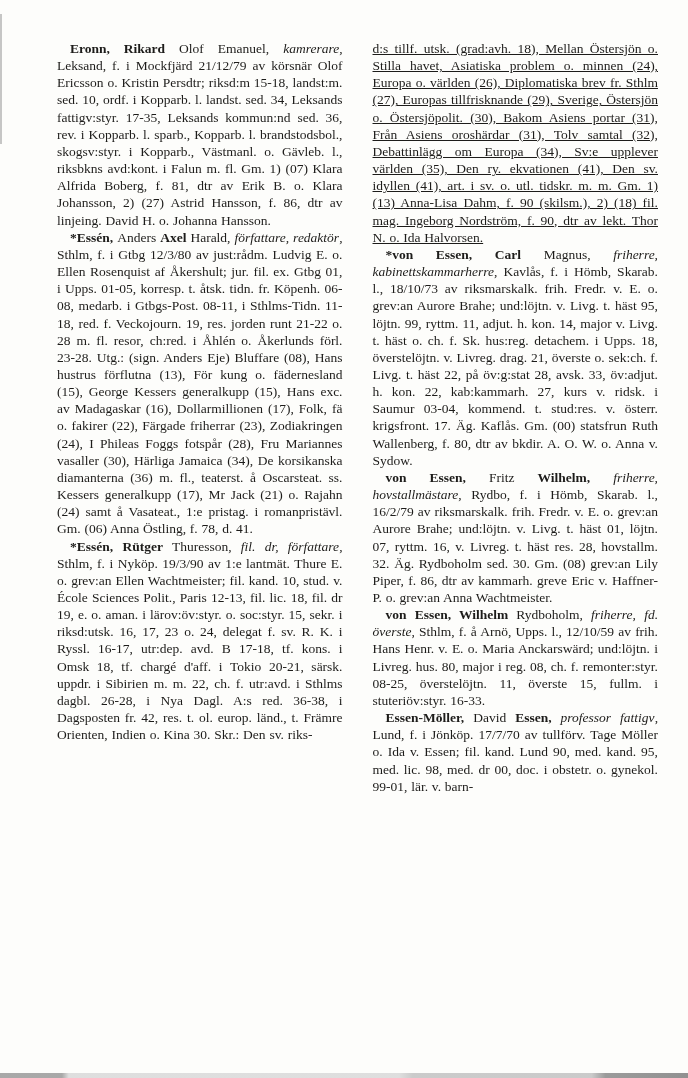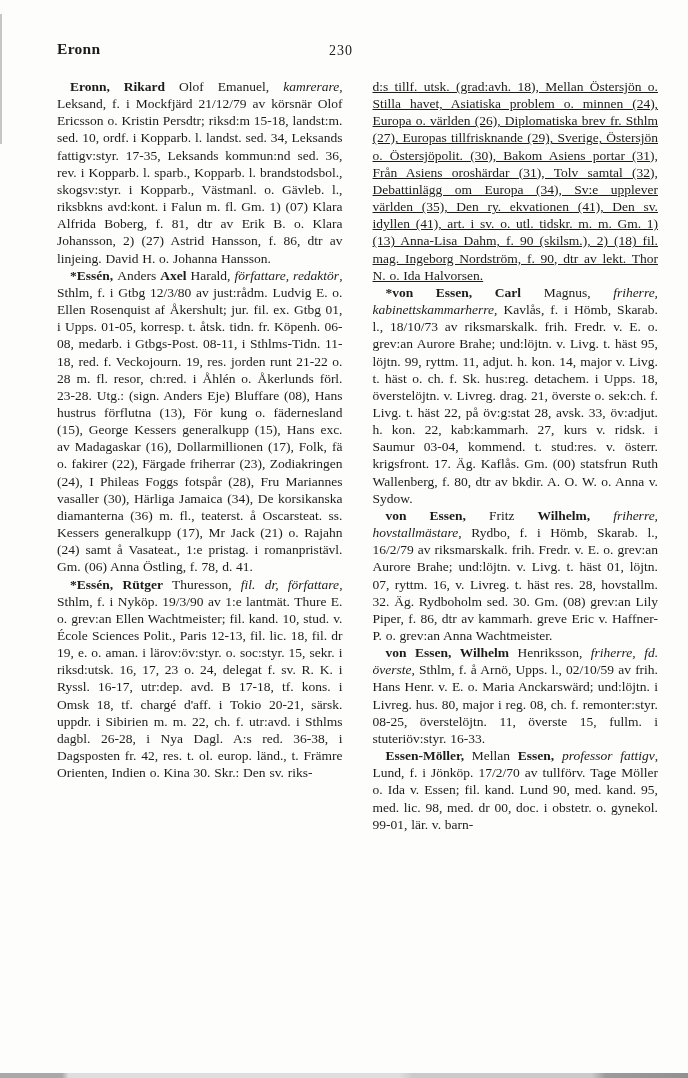--- a/index.html
+++ b/index.html
@@ -78,36 +78,32 @@
       #c2c2c2 60%, #c2c2c2 86%,
       #8a8a8a 88%, #7e7e7e 100%);
     opacity: 0.85;
   }
 </style>
 </head>
 <body>
 
 <div class="page">
 
-  <div class="page-header">
-    <span class="running-head">Eronn</span>
-    <span class="page-number">230</span>
-  </div>
 
   <div class="columns">
     <div class="column">
         <p class="para"><span class="b">Eronn, Rikard </span><span>Olof Emanuel, </span><span class="i">kamrerare</span><span>, Leksand, f. i Mockfjärd 21/12/79 av körsnär Olof Ericsson o. Kristin Persdtr; riksd:m 15-18, landst:m. sed. 10, ordf. i Kopparb. l. landst. sed. 34, Leksands fattigv:styr. 17-35, Leksands kommun:nd sed. 36, rev. i Kopparb. l. sparb., Kopparb. l. brandstodsbol., skogsv:styr. i Kopparb., Västmanl. o. Gävleb. l., riksbkns avd:kont. i Falun m. fl. Gm. 1) (07) Klara Alfrida Boberg, f. 81, dtr av Erik B. o. Klara Johansson, 2) (27) Astrid Hansson, f. 86, dtr av linjeing. David H. o. Johanna Hansson.</span></p>
         <p class="para"><span class="b">*Essén, </span><span>Anders </span><span class="b">Axel </span><span>Harald, </span><span class="i">författare, redaktör</span><span>, Sthlm, f. i Gtbg 12/3/80 av just:rådm. Ludvig E. o. Ellen Rosenquist af Åkershult; jur. fil. ex. Gtbg 01, i Upps. 01-05, korresp. t. åtsk. tidn. fr. Köpenh. 06-08, medarb. i Gtbgs-Post. 08-11, i Sthlms-Tidn. 11-18, red. f. Veckojourn. 19, res. jorden runt 21-22 o. 28 m. fl. resor, ch:red. i Åhlén o. Åkerlunds förl. 23-28. Utg.: (sign. Anders Eje) Bluffare (08), Hans hustrus förflutna (13), För kung o. fädernesland (15), George Kessers generalkupp (15), Hans exc. av Madagaskar (16), Dollarmillionen (17), Folk, fä o. fakirer (22), Färgade friherrar (23), Zodiakringen (24), I Phileas Foggs fotspår (28), Fru Mariannes vasaller (30), Härliga Jamaica (34), De korsikanska diamanterna (36) m. fl., teaterst. å Oscarsteat. ss. Kessers generalkupp (17), Mr Jack (21) o. Rajahn (24) samt å Vasateat., 1:e pristag. i romanpristävl. Gm. (06) Anna Östling, f. 78, d. 41.</span></p>
         <p class="para"><span class="b">*Essén, Rütger </span><span>Thuresson, </span><span class="i">fil. dr, författare</span><span>, Sthlm, f. i Nyköp. 19/3/90 av 1:e lantmät. Thure E. o. grev:an Ellen Wachtmeister; fil. kand. 10, stud. v. École Sciences Polit., Paris 12-13, fil. lic. 18, fil. dr 19, e. o. aman. i lärov:öv:styr. o. soc:styr. 15, sekr. i riksd:utsk. 16, 17, 23 o. 24, delegat f. sv. R. K. i Ryssl. 16-17, utr:dep. avd. B 17-18, tf. kons. i Omsk 18, tf. chargé d'aff. i Tokio 20-21, särsk. uppdr. i Sibirien m. m. 22, ch. f. utr:avd. i Sthlms dagbl. 26-28, i Nya Dagl. A:s red. 36-38, i Dagsposten fr. 42, res. t. ol. europ. länd., t. Främre Orienten, Indien o. Kina 30. Skr.: Den sv. riks-</span></p>
       </div>
     <div class="column">
         <p class="para cont"><span>d:s tillf. utsk. (grad:avh. 18), Mellan Östersjön o. Stilla havet, Asiatiska problem o. minnen (24), Europa o. världen (26), Diplomatiska brev fr. Sthlm (27), Europas tillfrisknande (29), Sverige, Östersjön o. Östersjöpolit. (30), Bakom Asiens portar (31), Från Asiens oroshärdar (31), Tolv samtal (32), Debattinlägg om Europa (34), Sv:e upplever världen (35), Den ry. ekvationen (41), Den sv. idyllen (41), art. i sv. o. utl. tidskr. m. m. Gm. 1) (13) Anna-Lisa Dahm, f. 90 (skilsm.), 2) (18) fil. mag. Ingeborg Nordström, f. 90, dtr av lekt. Thor N. o. Ida Halvorsen.</span></p>
         <p class="para"><span class="b">*von Essen, Carl </span><span>Magnus, </span><span class="i">friherre, kabinettskammarherre</span><span>, Kavlås, f. i Hömb, Skarab. l., 18/10/73 av riksmarskalk. frih. Fredr. v. E. o. grev:an Aurore Brahe; und:löjtn. v. Livg. t. häst 95, löjtn. 99, ryttm. 11, adjut. h. kon. 14, major v. Livg. t. häst o. ch. f. Sk. hus:reg. detachem. i Upps. 18, överstelöjtn. v. Livreg. drag. 21, överste o. sek:ch. f. Livg. t. häst 22, på öv:g:stat 28, avsk. 33, öv:adjut. h. kon. 22, kab:kammarh. 27, kurs v. ridsk. i Saumur 03-04, kommend. t. stud:res. v. österr. krigsfront. 17. Äg. Kaflås. Gm. (00) statsfrun Ruth Wallenberg, f. 80, dtr av bkdir. A. O. W. o. Anna v. Sydow.</span></p>
         <p class="para"><span class="b">von Essen, </span><span>Fritz </span><span class="b">Wilhelm, </span><span class="i">friherre, hovstallmästare</span><span>, Rydbo, f. i Hömb, Skarab. l., 16/2/79 av riksmarskalk. frih. Fredr. v. E. o. grev:an Aurore Brahe; und:löjtn. v. Livg. t. häst 01, löjtn. 07, ryttm. 16, v. Livreg. t. häst res. 28, hovstallm. 32. Äg. Rydboholm sed. 30. Gm. (08) grev:an Lily Piper, f. 86, dtr av kammarh. greve Eric v. Haffner-P. o. grev:an Anna Wachtmeister.</span></p>
-        <p class="para"><span class="b">von Essen, Wilhelm </span><span>Henriksson, </span><span class="i">friherre, fd. överste</span><span>, Sthlm, f. å Arnö, Upps. l., 02/10/59 av frih. Hans Henr. v. E. o. Maria Anckarswärd; und:löjtn. i Livreg. hus. 80, major i reg. 08, ch. f. remonter:styr. 08-25, överstelöjtn. 11, överste 15, fullm. i stuteriöv:styr. 16-33.</span></p>
-        <p class="para"><span class="b">Essen-Möller, </span><span>Mellan </span><span class="b">Essen, </span><span class="i">professor fattigv</span><span>, Lund, f. i Jönköp. 17/2/70 av tullförv. Tage Möller o. Ida v. Essen; fil. kand. Lund 90, med. kand. 95, med. lic. 98, med. dr 00, doc. i obstetr. o. gynekol. 99-01, lär. v. barn-</span></p>
+        <p class="para"><span class="b">von Essen, Wilhelm </span><span>Rydboholm, </span><span class="i">friherre, fd. överste</span><span>, Sthlm, f. å Arnö, Upps. l., 12/10/59 av frih. Hans Henr. v. E. o. Maria Anckarswärd; und:löjtn. i Livreg. hus. 80, major i reg. 08, ch. f. remonter:styr. 08-25, överstelöjtn. 11, överste 15, fullm. i stuteriöv:styr. 16-33.</span></p>
+        <p class="para"><span class="b">Essen-Möller, </span><span>David </span><span class="b">Essen, </span><span class="i">professor fattigv</span><span>, Lund, f. i Jönköp. 17/7/70 av tullförv. Tage Möller o. Ida v. Essen; fil. kand. Lund 90, med. kand. 95, med. lic. 98, med. dr 00, doc. i obstetr. o. gynekol. 99-01, lär. v. barn-</span></p>
       </div>
   </div>
 
   <div class="edge-left"></div>
   <div class="edge-bottom"></div>
 
 </div>
 
 </body></html>

